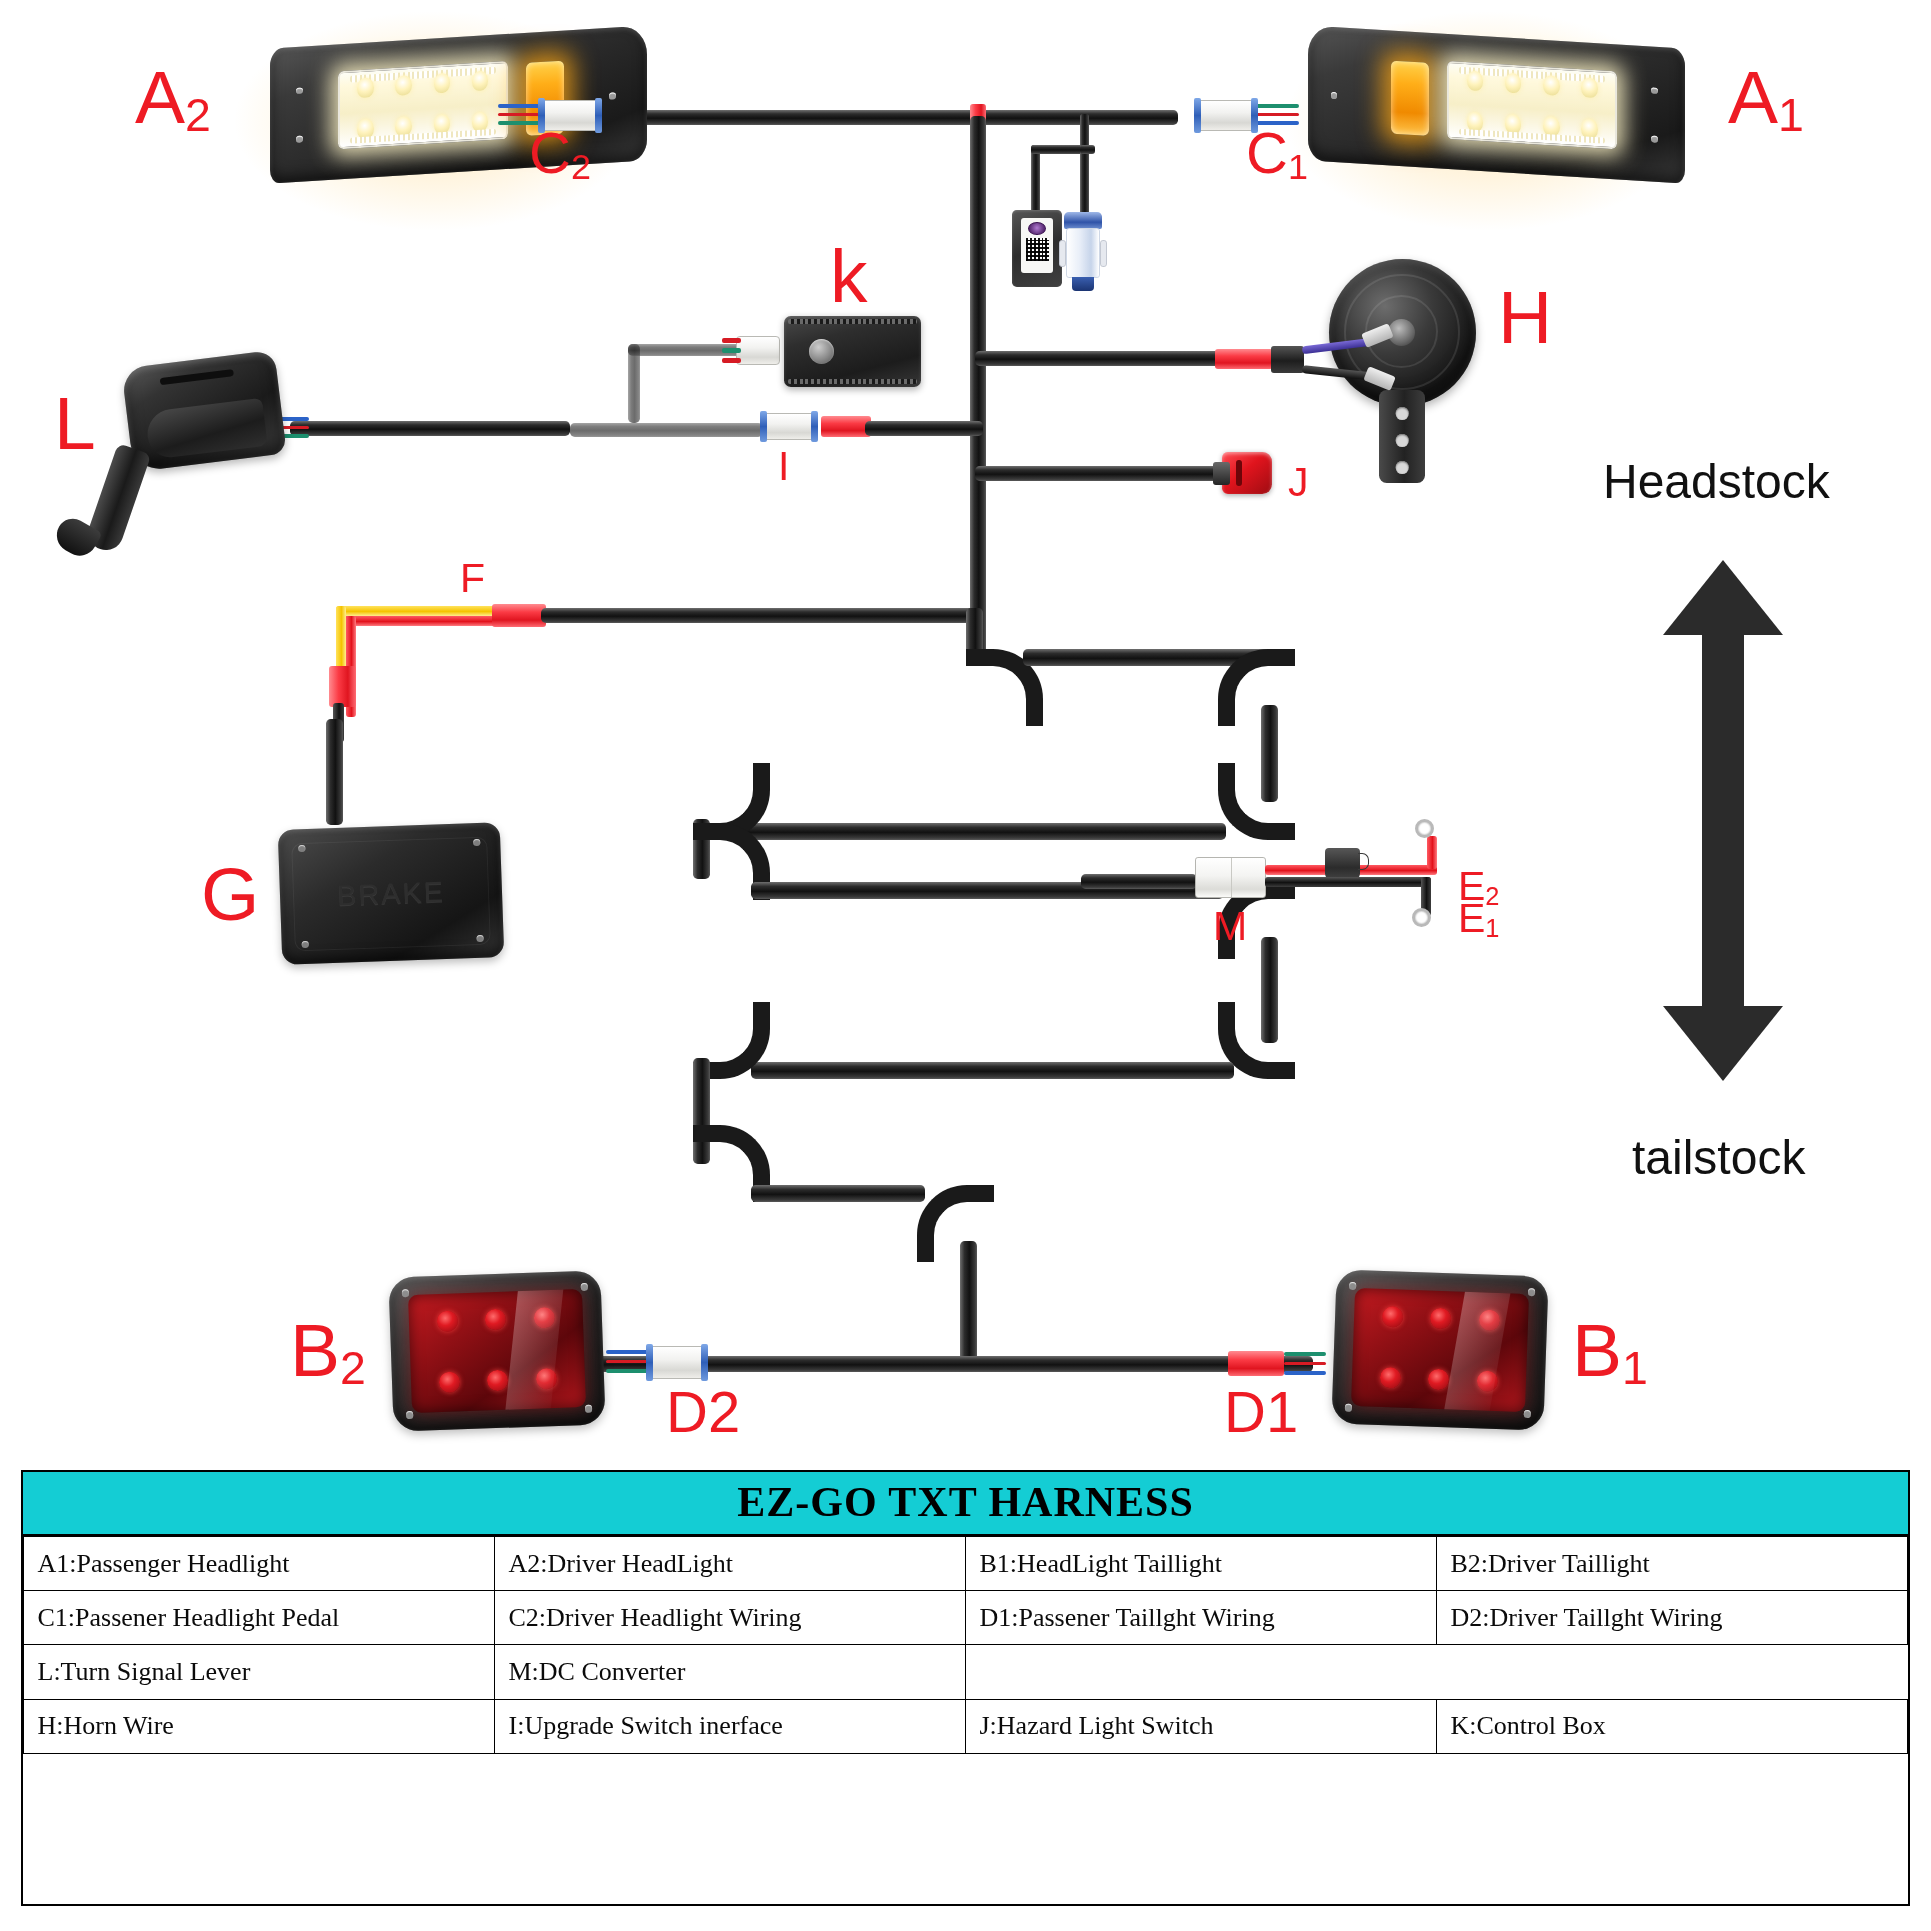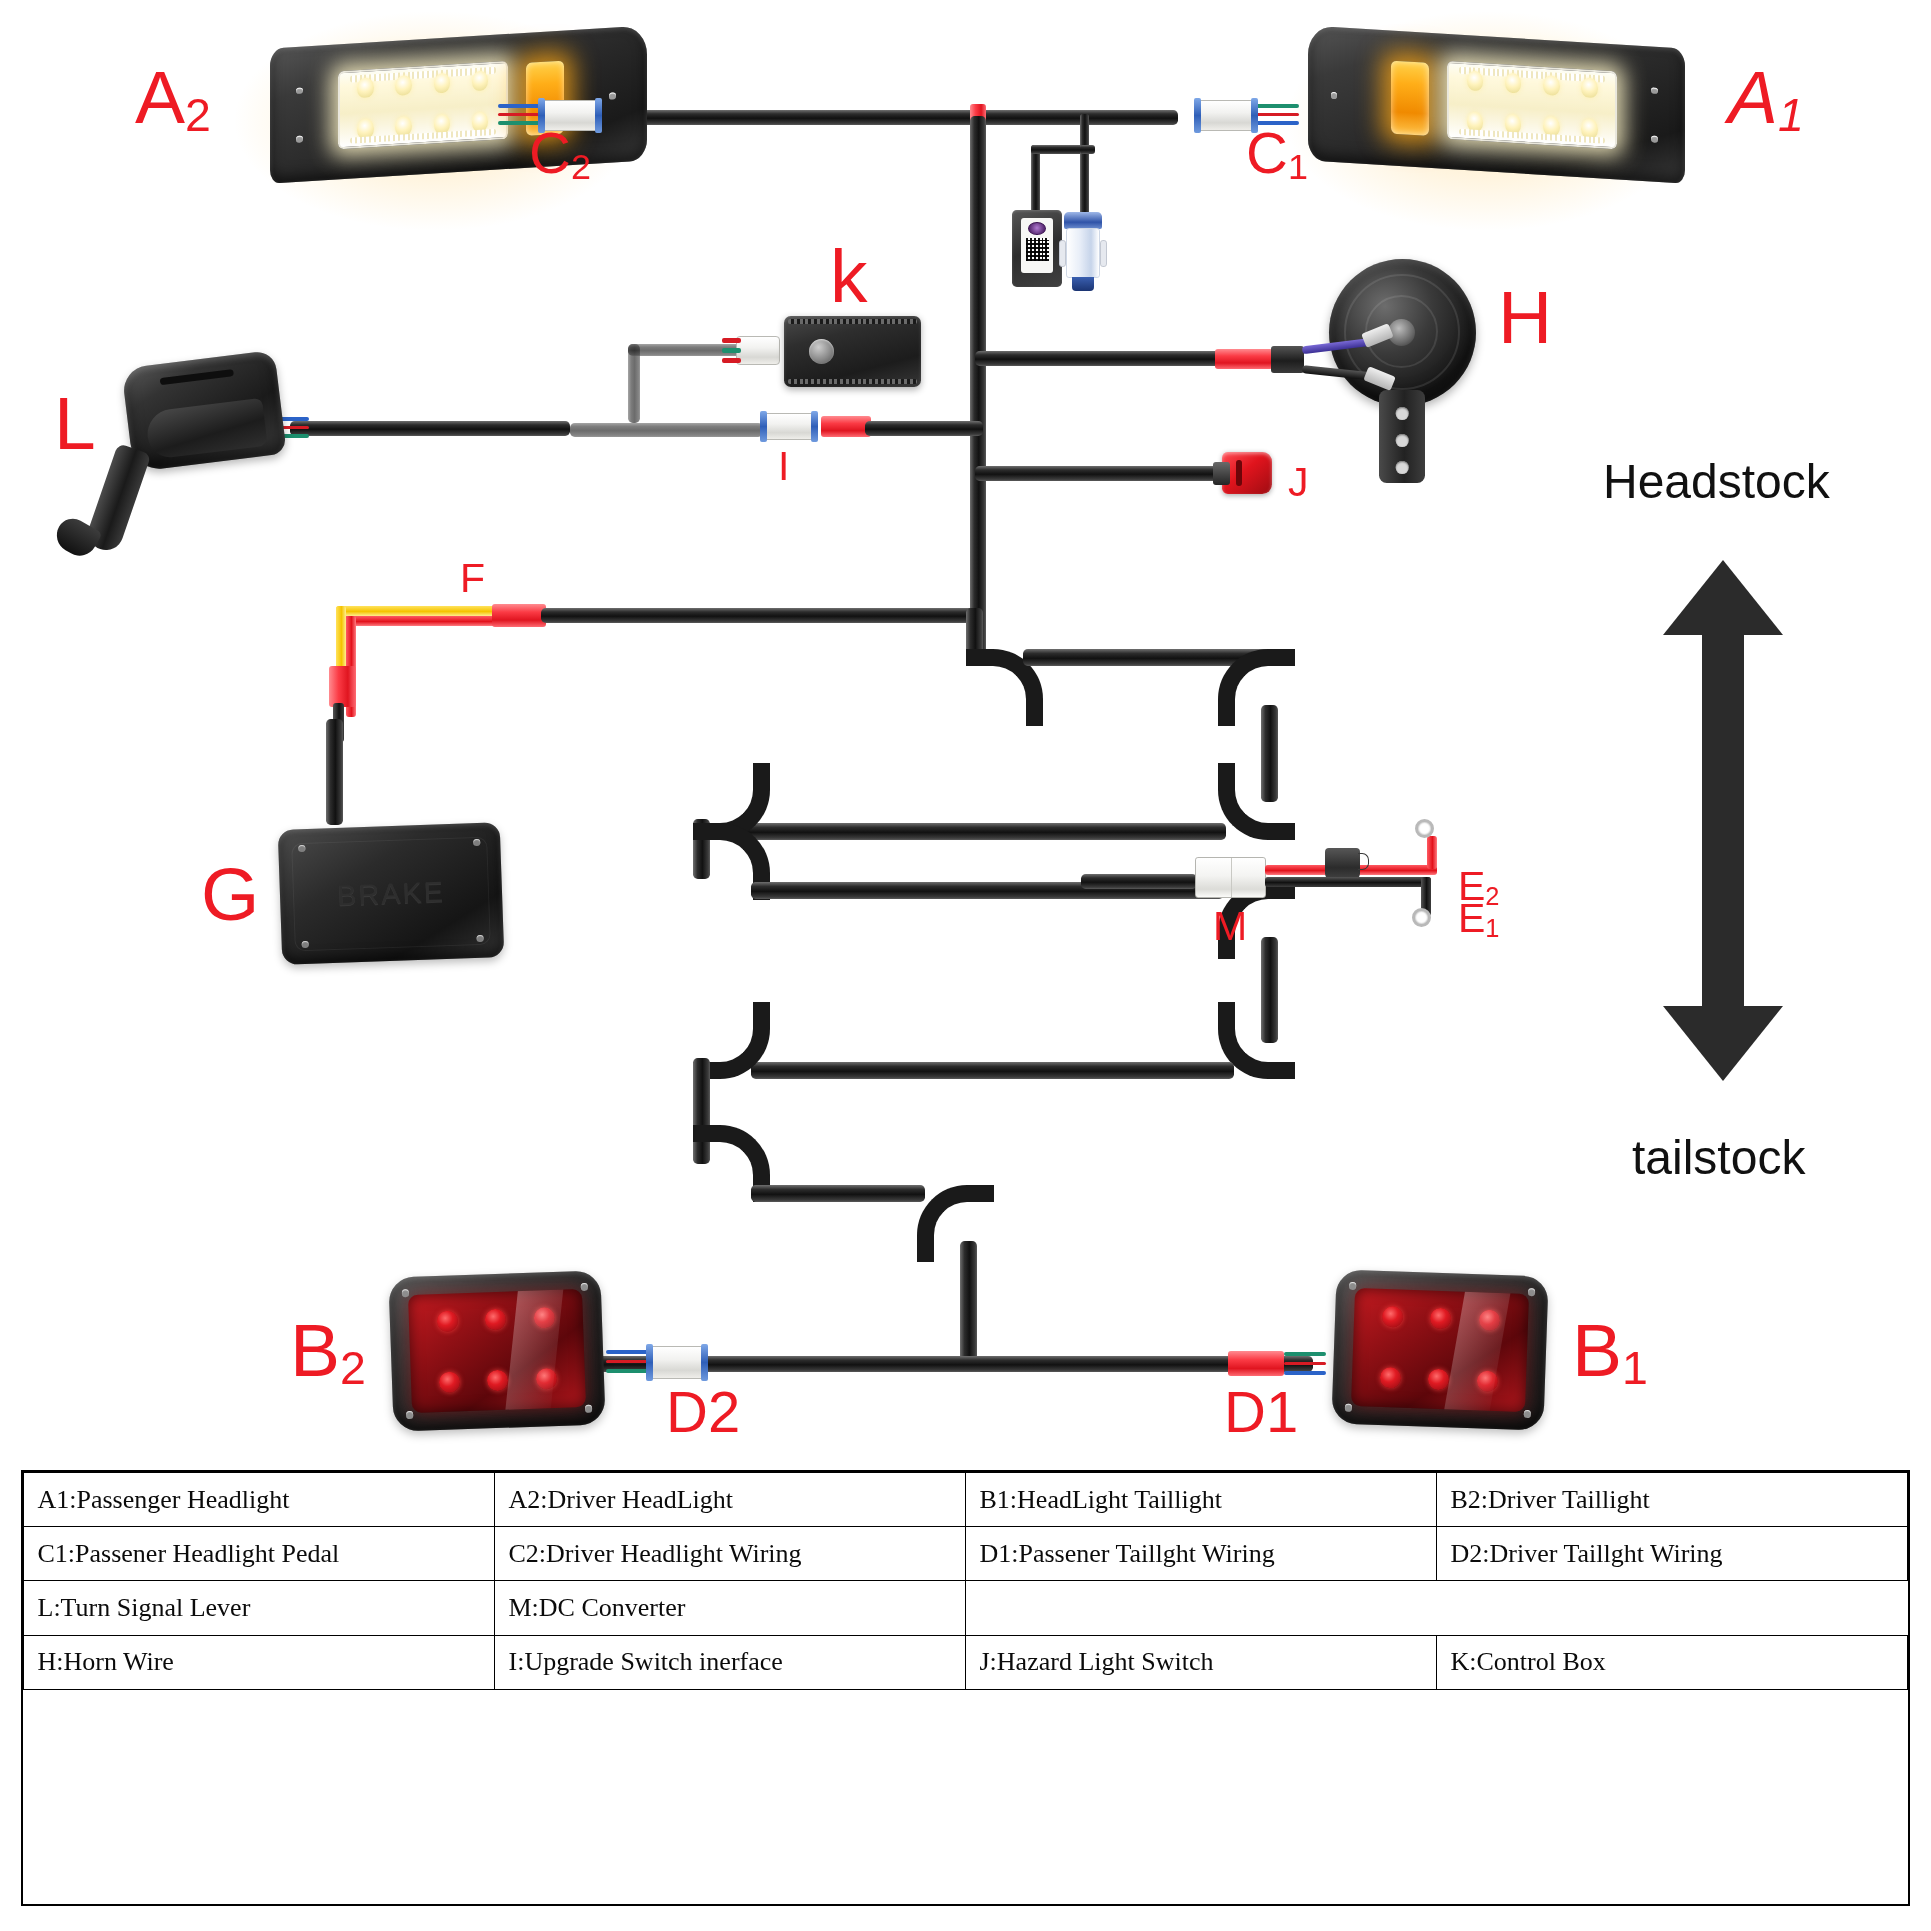--- a/index.html
+++ b/index.html
@@ -521,21 +521,21 @@
           <span class="led"></span>
           <span class="led"></span>
           <span class="led"></span>
         </div>
       <div class="bar" style="bottom:4%"></div>
     </div>
     <div class="hl-screw" style="left:91%; top:30%;"></div>
     <div class="hl-screw" style="left:91%; top:66%;"></div>
     <div class="hl-screw" style="left:6%; top:48%;"></div>
   </div>
-  <div class="ref big" style="left:1728px; top:60px;font-style:italic;">
+  <div class="ref big" style="left:1728px; top:60px;">
     <span>A</span><sub>1</sub>
   </div>
 
   <div class="bundle" style="left:1255px; top:104px; width:44px; height:21px;">
     <i style="background:#1d8f6e;"></i>
       <i style="background:#d61b24;"></i>
       <i style="background:#2b63c8;"></i>
   </div>
   <div class="conn" style="left:1197px; top:100px; width:58px; height:31px;"></div>
   <div class="ref mid" style="left:1246px; top:124px;">
@@ -714,20 +714,21 @@
 
   <div class="dirword" style="left:1603px; top:454px;">Headstock</div>
   <div class="arrowcol" style="left:1646px; top:560px; width:154px; height:521px;">
     <div class="arrow-head up"></div>
     <div class="arrow-shaft" style="top:68px; bottom:68px; width:42px;"></div>
     <div class="arrow-head down"></div>
   </div>
   <div class="dirword" style="left:1632px; top:1130px;">tailstock</div>
 
   <div class="legend" style="left:21px; top:1470px; width:1889px; height:436px;">
+    <div class="legend-title" style="height:64px; line-height:60px; font-size:42px;">EZ-GO TXT HARNESS</div>
     <table>
       <tbody>
         <tr>
           <td>A1:Passenger Headlight</td>
           <td>A2:Driver HeadLight</td>
           <td>B1:HeadLight Taillight</td>
           <td>B2:Driver Taillight</td>
         </tr>
         <tr>
           <td>C1:Passener Headlight Pedal</td>

